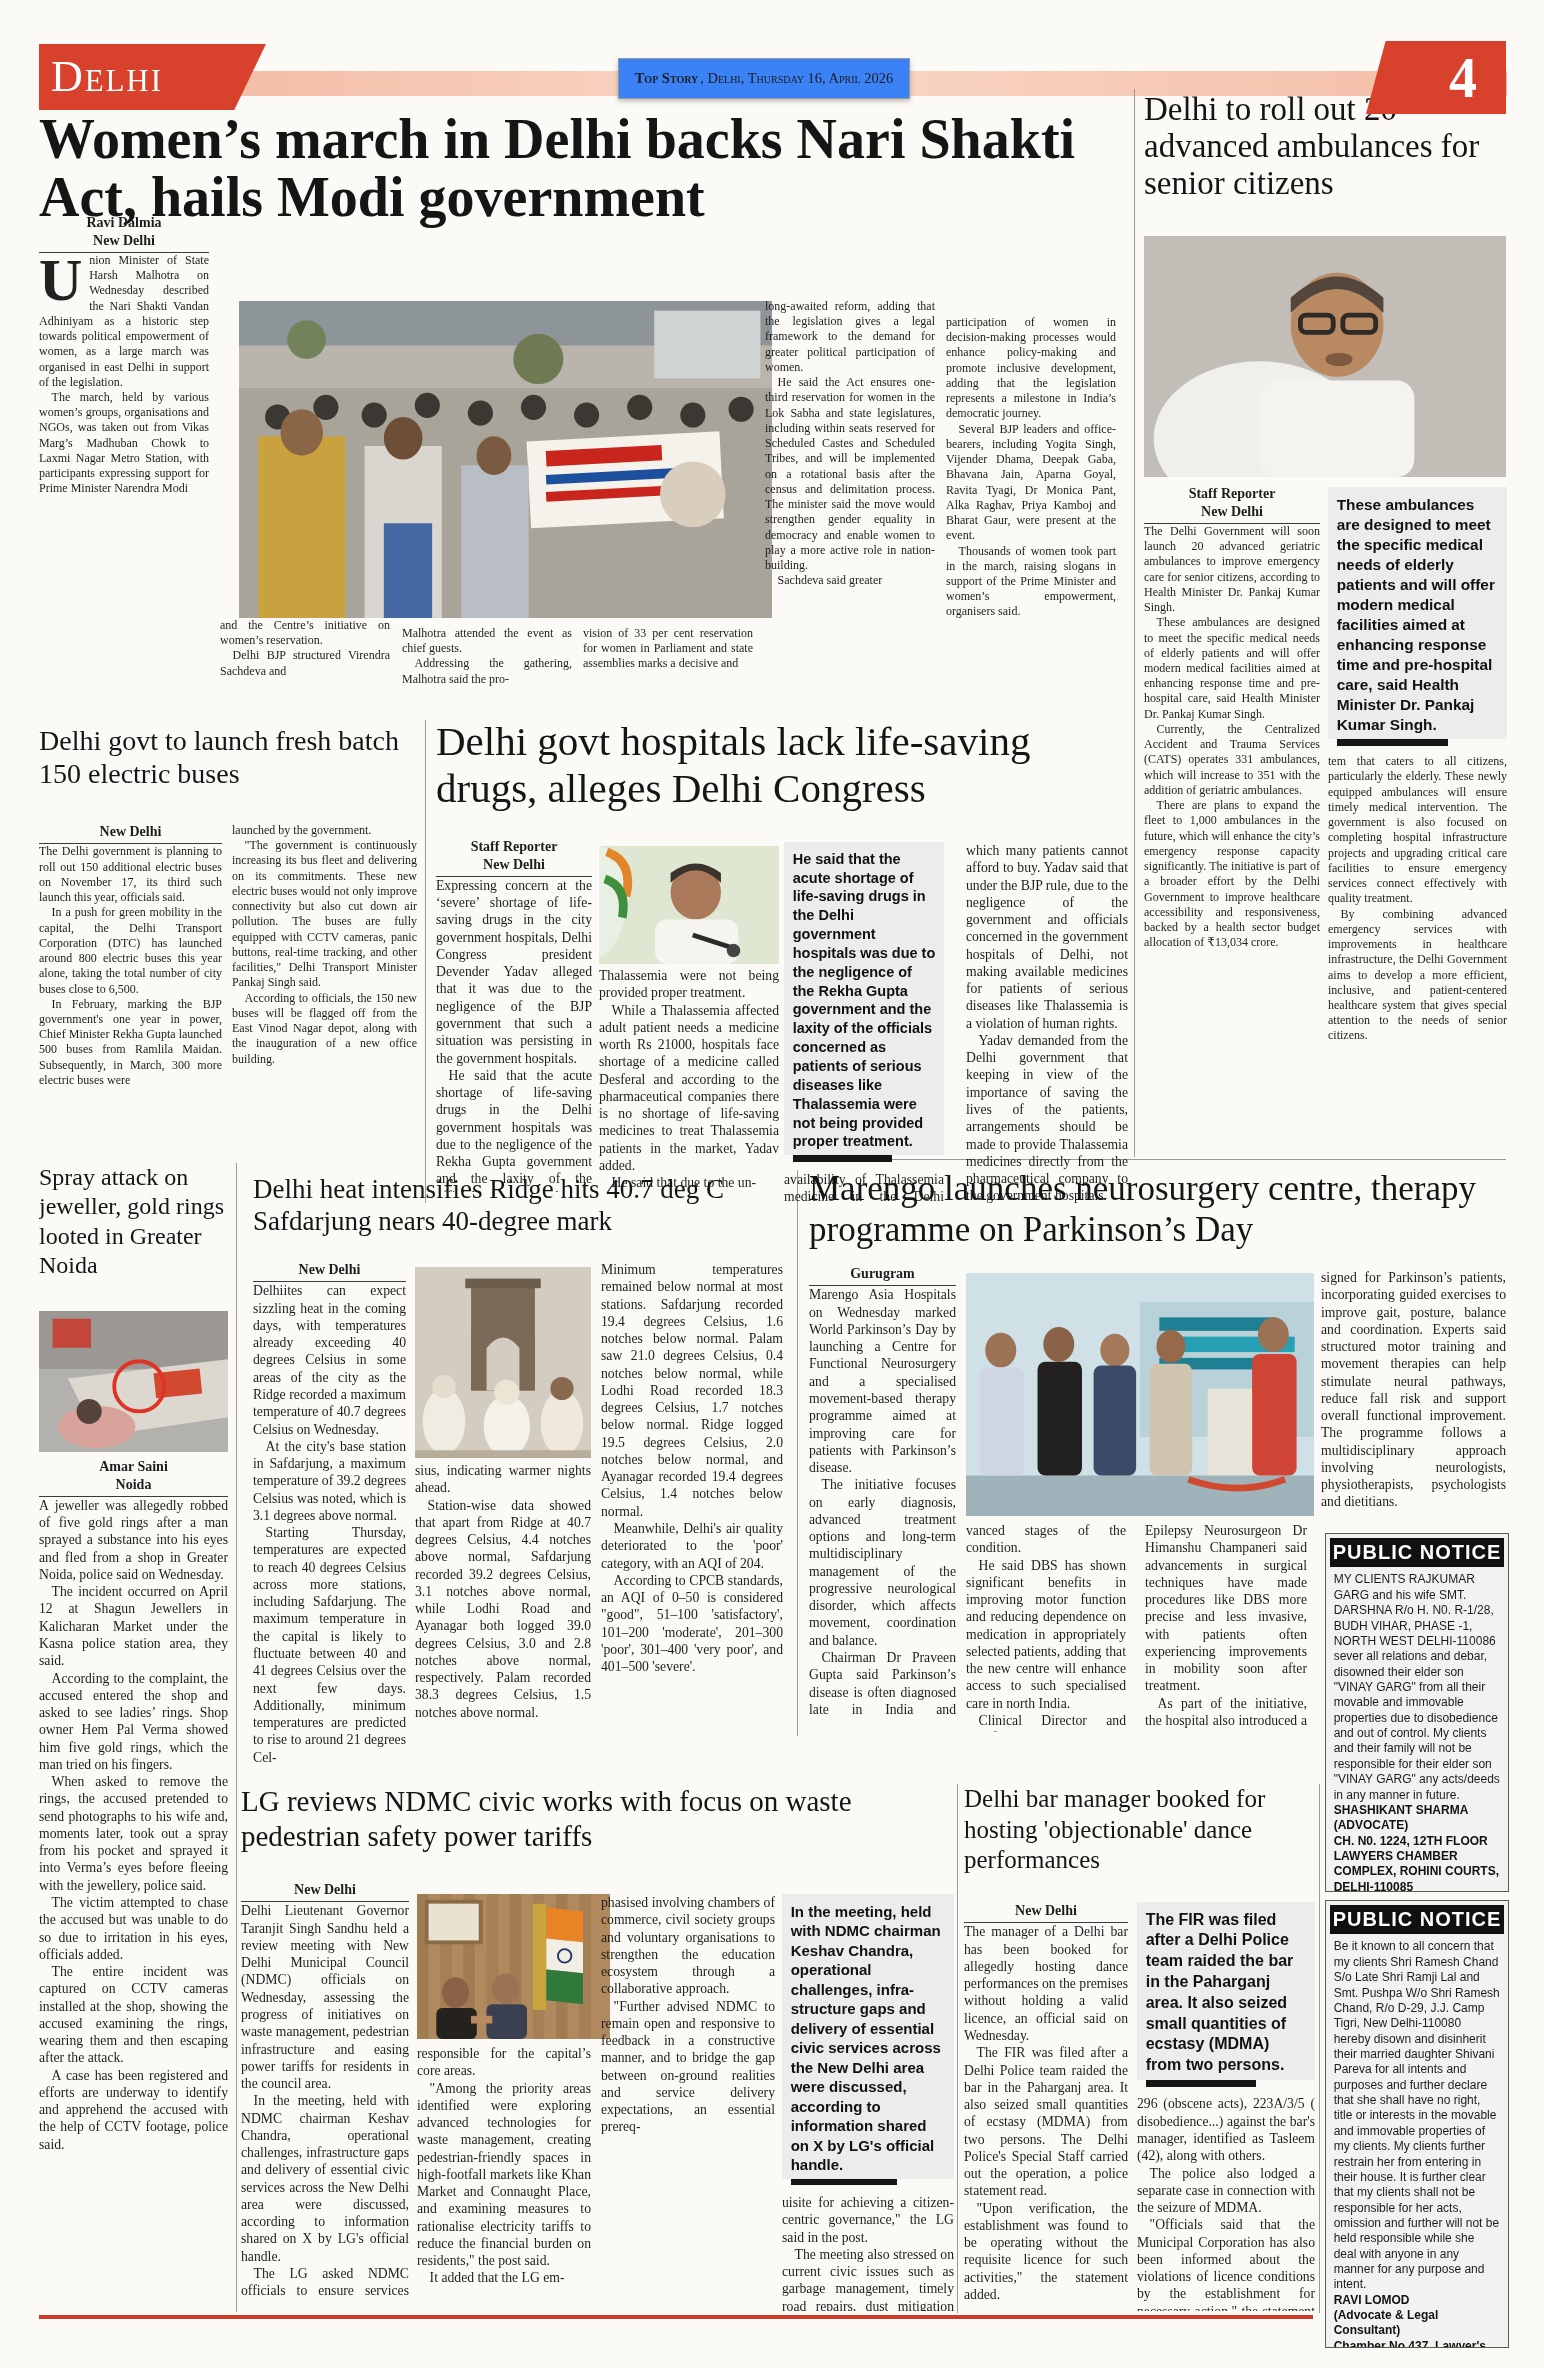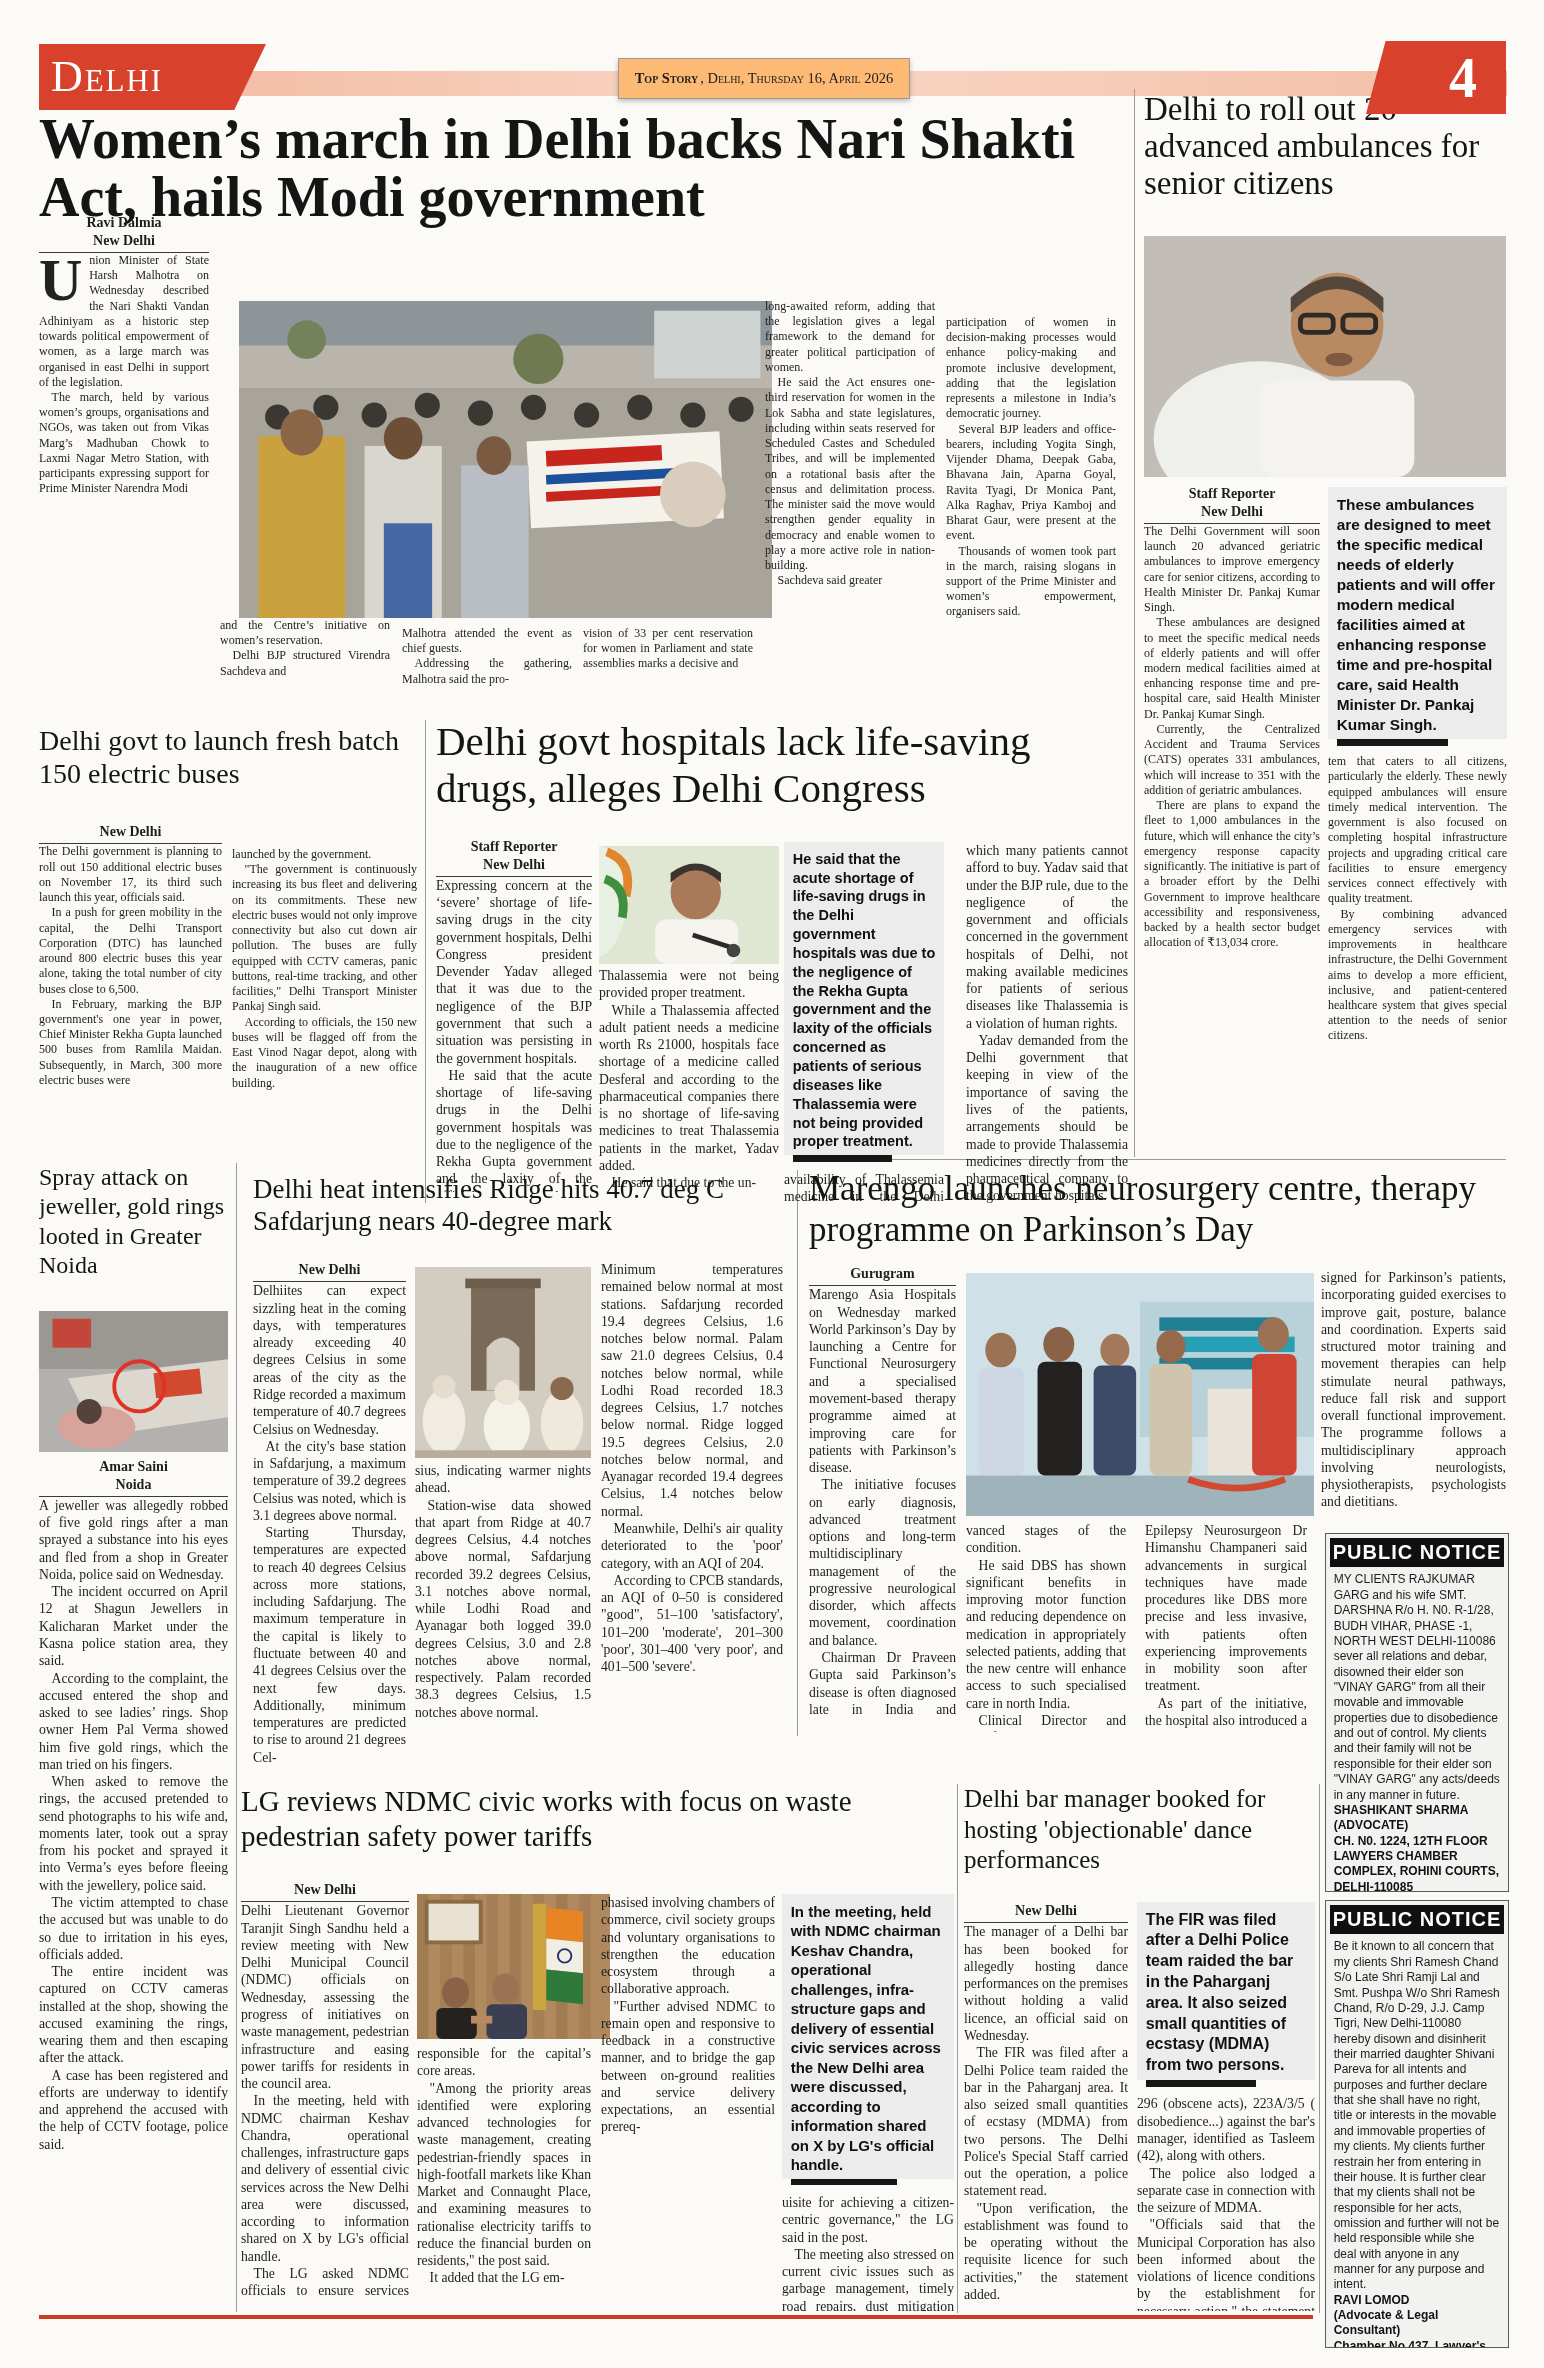--- a/index.html
+++ b/index.html
@@ -2,21 +2,21 @@
 <html><head>
 <meta charset="utf-8">
 <style>
   html,body{margin:0;padding:0;}
   body{width:1545px;height:2368px;position:relative;background:#fbfaf6;font-family:"Liberation Serif","DejaVu Serif",serif;color:#1d1d1d;}
   .abs{position:absolute;}
   
   .band{background:linear-gradient(to right,#f2b49c,#f9d8c6,#f4bda6);}
   .mast{background:#d8422d;clip-path:polygon(0 0,100% 0,86% 100%,0 100%);color:#fff;display:flex;align-items:center;}
   .mast span{font-variant:small-caps;font-size:44px;letter-spacing:1.9px;padding-left:12px;line-height:1;}
-  .kicker{background:#fdba74;border:1px solid #9a9a9a;box-shadow:0 2.9px 4.8px rgba(0,0,0,.25);display:flex;align-items:center;justify-content:center;font-variant:small-caps;font-size:14.5px;white-space:nowrap;}
+  .kicker{background:#3b82f6;border:1px solid #9a9a9a;box-shadow:0 2.9px 4.8px rgba(0,0,0,.25);display:flex;align-items:center;justify-content:center;font-variant:small-caps;font-size:14.5px;white-space:nowrap;}
   .kicker b{margin-right:1.9px;}
   .pagenum{background:#d8422d;clip-path:polygon(14% 0,100% 0,100% 100%,0 100%);color:#fff;display:flex;align-items:center;justify-content:flex-end;}
   .pagenum span{font-size:56px;font-weight:bold;padding-right:29px;line-height:1;}
   
   .hl{font-weight:bold;color:#151515;overflow:hidden;}
   .byline{text-align:center;font-weight:bold;font-size:14px;line-height:1.25;border-bottom:1.4px solid #3a3a3a;padding-bottom:2.9px;overflow:hidden;}
   .col{overflow:hidden;text-align:justify;}
   .col p{margin:0;}
   .col p + p{text-indent:12.6px;}
   .fs15{font-size:12px;line-height:1.27;}
@@ -167,21 +167,21 @@
 <div class="abs" style="left:39px;top:823px;width:183px;height:373px;">
   <div class="byline">
     <div>New Delhi</div>
   </div>
   <div class="col fs15" style="height:340px;">
       <p>The Delhi government is planning to roll out 150 additional electric buses on November 17, its third such launch this year, officials said.</p>
       <p>In a push for green mobility in the capital, the Delhi Transport Corporation (DTC) has launched around 800 electric buses this year alone, taking the total number of city buses close to 6,500.</p>
       <p>In February, marking the BJP government's one year in power, Chief Minister Rekha Gupta launched 500 buses from Ramlila Maidan. Subsequently, in March, 300 more electric buses were</p>
     </div>
 </div>
-<div class="abs col fs15" style="left:232px;top:847px;width:185px;height:373px;">
+<div class="abs col fs15" style="left:232px;top:823px;width:185px;height:373px;">
     <p>launched by the government.</p>
     <p>"The government is continuously increasing its bus fleet and delivering on its commitments. These new electric buses would not only improve connectivity but also cut down air pollution. The buses are fully equipped with CCTV cameras, panic buttons, real-time tracking, and other facilities," Delhi Transport Minister Pankaj Singh said.</p>
     <p>According to officials, the 150 new buses will be flagged off from the East Vinod Nagar depot, along with the inauguration of a new office building.</p>
   </div>
 
 <div class="abs hl" style="left:436px;top:718px;width:691px;height:108px;font-size:41px;line-height:1.15;font-weight:normal;">Delhi govt hospitals lack life-saving drugs, alleges Delhi Congress</div>
 <div class="abs" style="left:436px;top:838px;width:156px;height:365px;">
   <div class="byline">
     <div>Staff Reporter</div>
     <div>New Delhi</div>

